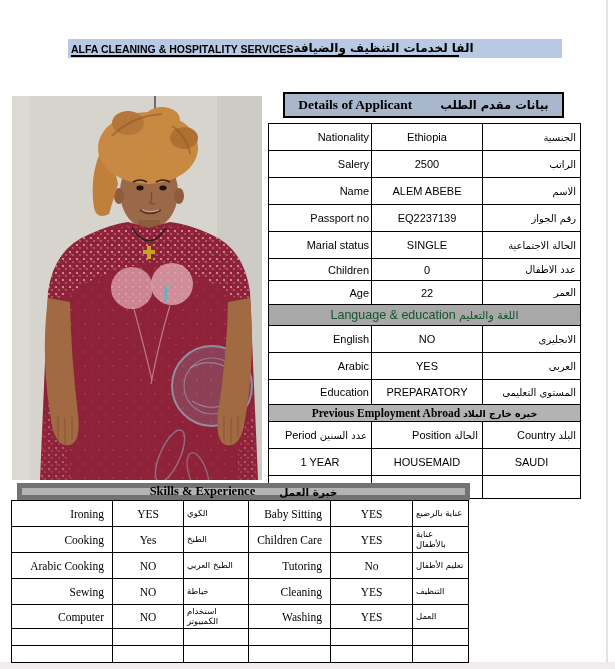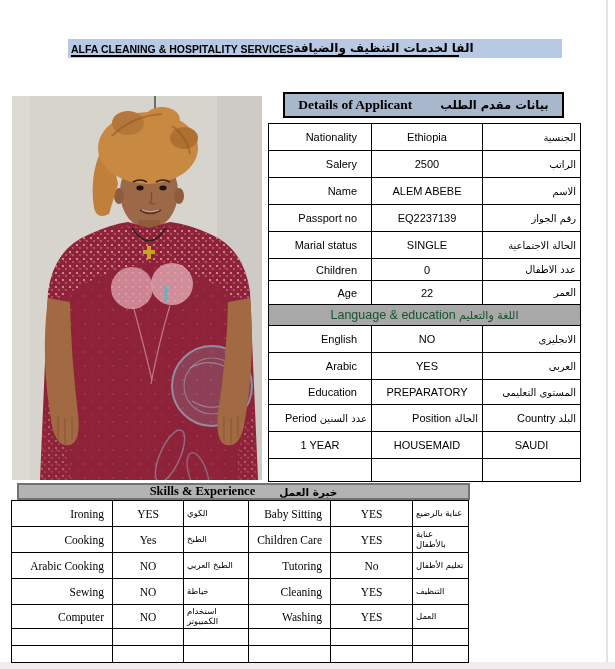--- a/index.html
+++ b/index.html
@@ -33,37 +33,37 @@
     display:flex; align-items:center; justify-content:center; gap:28px;
   }
   .dh-en { font-family:"Liberation Serif", serif; font-weight:bold; font-size:13.5px; white-space:nowrap; }
   .dh-ar { font-weight:bold; font-size:11.5px; white-space:nowrap; }
 
   
   table { border-collapse:collapse; table-layout:fixed; }
   td { border:1px solid #000; font-size:11px; overflow:hidden; padding:0 4px; vertical-align:middle; }
 
   .dt { position:absolute; left:268px; top:123px; width:312px; z-index:1; background:#fff; }
-  .dt .lbl { text-align:right; padding-right:14px; }
+  .dt .lbl { text-align:right; padding-right:2px; }
   .dt .val { text-align:center; }
   .dt .arc { text-align:right; padding-right:4px; font-size:10px; direction:rtl; }
 
   .sec-lang { background:#a8a8a8; text-align:center; font-size:12.5px; color:#14532d; }
   .sec-emp  { background:#b3b3b3; text-align:center; font-family:"Liberation Serif", serif; font-weight:bold; font-size:11.5px; }
   .emp-colhead { text-align:right; }
   .emp-colhead .ar-text { font-size:10px; }
   .emp-val { text-align:center; }
 
   .rh27{height:27px}.rh26{height:26px}.rh25{height:25px}.rh24{height:24px}
   .rh23{height:23px}.rh22{height:22px}.rh21{height:21px}.rh17{height:17px}
 
   
   .skills-header {
     position:absolute; left:17px; top:483px; width:453px; height:17px;
-    background:#b3b3b3; border:2px solid #737373; box-sizing:border-box; z-index:3;
+    background:#b3b3b3; border:5px solid #737373; box-sizing:border-box; z-index:3;
     display:flex; align-items:center; justify-content:center; gap:24px;
   }
   .sh-en { font-family:"Liberation Serif", serif; font-weight:bold; font-size:12.5px; white-space:nowrap; }
   .sh-ar { font-weight:bold; font-size:10.5px; white-space:nowrap; }
 
   .st { position:absolute; left:11px; top:500px; width:457px; z-index:2; background:#fff; }
   .st td { font-family:"Liberation Serif", serif; font-size:11.5px; }
   .st .sk-en { text-align:right; padding-right:8px;margin-top:32px; }
   .st .sk-val { text-align:center; }
   .st .sk-ar { font-family:"DejaVu Sans", sans-serif; font-size:8.5px; direction:rtl; text-align:left; padding:0 3px; line-height:1.15; }
@@ -222,20 +222,26 @@
     <tr class="rh27">
       <td class="lbl">Arabic</td>
       <td class="val">YES</td>
       <td class="arc ar-text">العربى</td>
     </tr>
     <tr class="rh25">
       <td class="lbl">Education</td>
       <td class="val">PREPARATORY</td>
       <td class="arc ar-text">المستوى التعليمى</td>
     </tr>
+    <tr class="rh17">
+      <td colspan="3" class="sec-emp">
+        <span>Previous Employment Abroad</span>
+        <span class="ar-text" style="font-size:9.5px">خبره خارج البلاد</span>
+      </td>
+    </tr>
     <tr class="rh27">
       <td class="emp-colhead">
         <span>Period</span>
         <span class="ar-text">عدد السنين</span>
       </td>
       <td class="emp-colhead">
         <span>Position</span>
         <span class="ar-text">الحالة</span>
       </td>
       <td class="emp-colhead">

